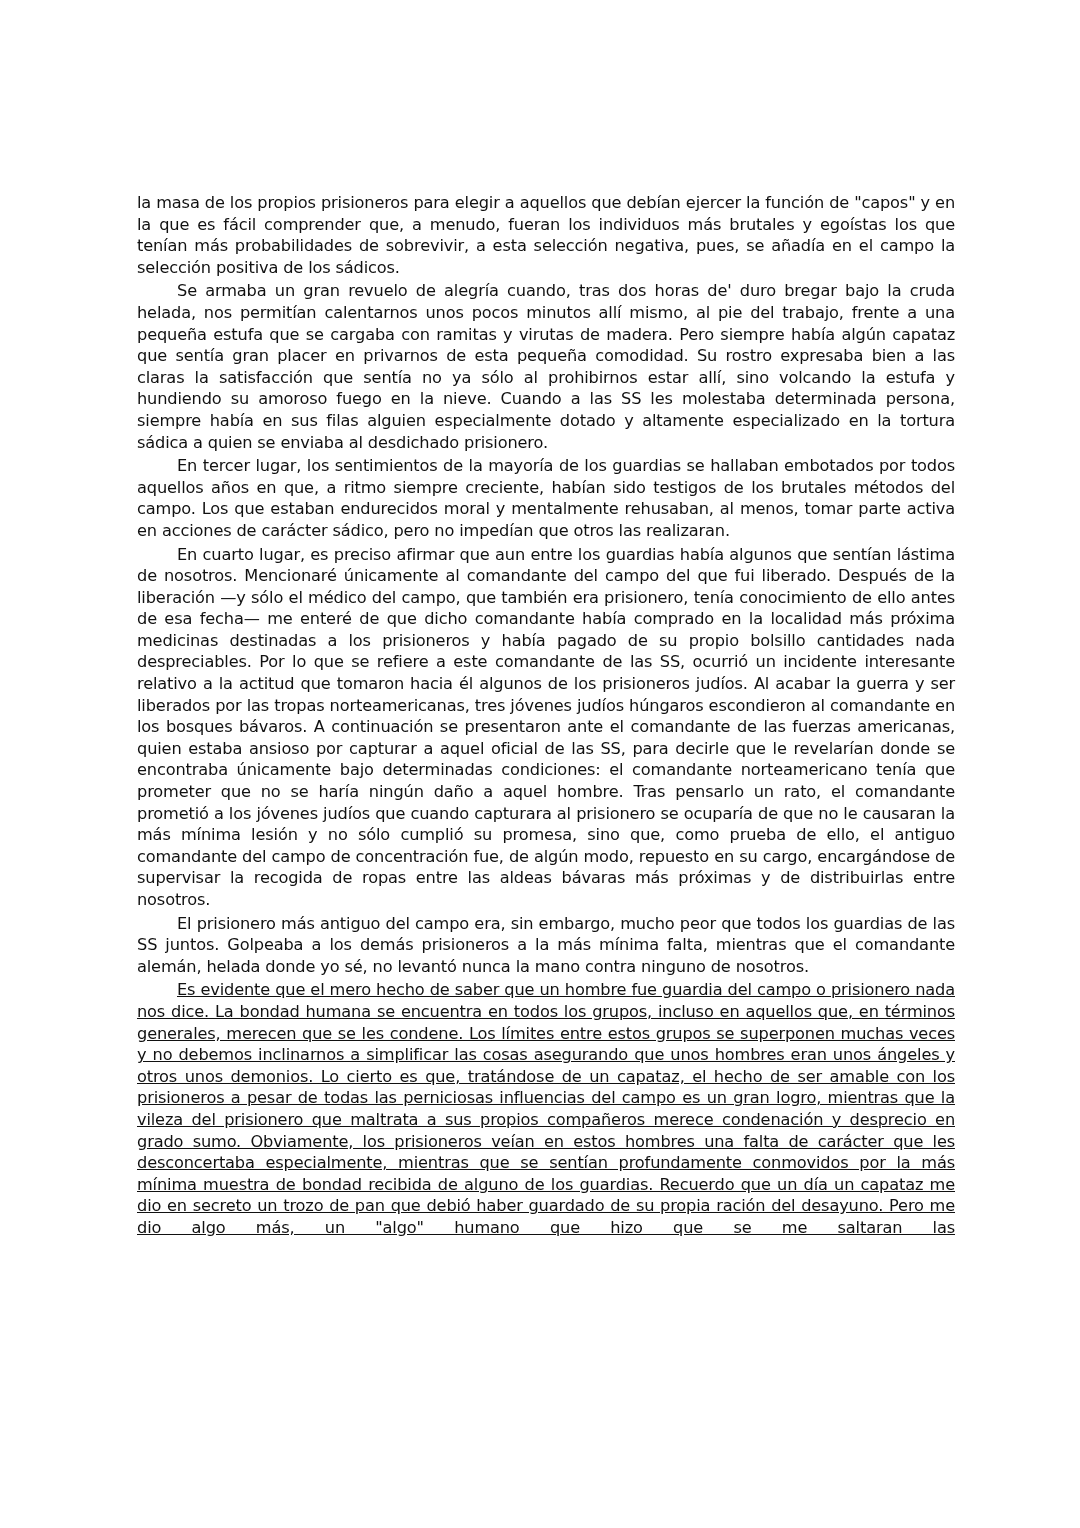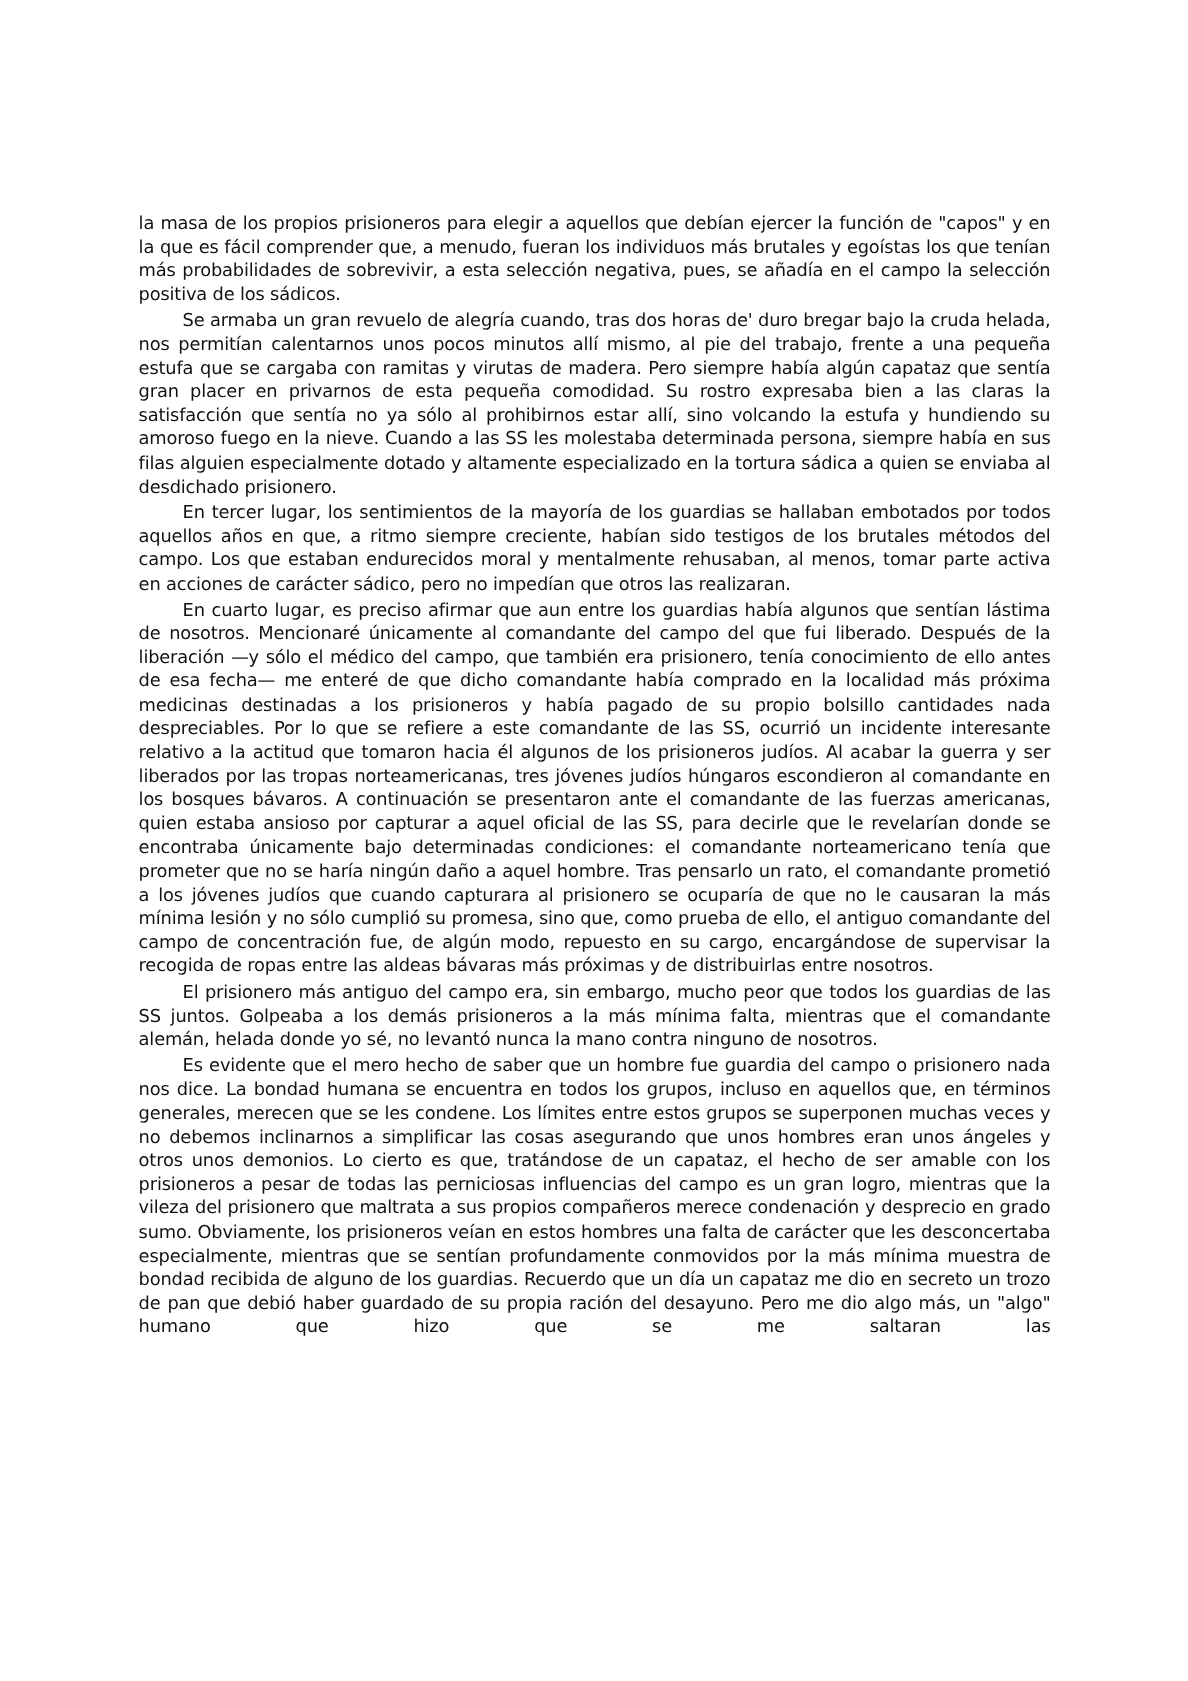--- a/index.html
+++ b/index.html
@@ -18,29 +18,30 @@
       left: 125px;
       top: 192px;
       width: 830px;
       font-family: "DejaVu Sans", sans-serif;
       font-size: 16.2px;
       line-height: 21.6px;
       color: #111111;
       letter-spacing: -0.15px;
     }
     .para {
-      margin: 0 0 2px 1px;
+      margin: 0 0 2px 12px;
       text-align: justify;
       text-align-last: left;
     }
     .para.indent {
       text-indent: 40px;
     }
     .para.last-line-justified {
       text-align-last: justify;
+      text-decoration: underline;
     }
   </style>
 </head>
 <body>
 
 <div class="page">
   <p class="para">la masa de los propios prisioneros para elegir a aquellos que debían ejercer la función de "capos" y en la que es fácil comprender que, a menudo, fueran los individuos más brutales y egoístas los que tenían más probabilidades de sobrevivir, a esta selección negativa, pues, se añadía en el campo la selección positiva de los sádicos.</p>
   <p class="para indent">Se armaba un gran revuelo de alegría cuando, tras dos horas de' duro bregar bajo la cruda helada, nos permitían calentarnos unos pocos minutos allí mismo, al pie del trabajo, frente a una pequeña estufa que se cargaba con ramitas y virutas de madera. Pero siempre había algún capataz que sentía gran placer en privarnos de esta pequeña comodidad. Su rostro expresaba bien a las claras la satisfacción que sentía no ya sólo al prohibirnos estar allí, sino volcando la estufa y hundiendo su amoroso fuego en la nieve. Cuando a las SS les molestaba determinada persona, siempre había en sus filas alguien especialmente dotado y altamente especializado en la tortura sádica a quien se enviaba al desdichado prisionero.</p>
   <p class="para indent">En tercer lugar, los sentimientos de la mayoría de los guardias se hallaban embotados por todos aquellos años en que, a ritmo siempre creciente, habían sido testigos de los brutales métodos del campo. Los que estaban endurecidos moral y mentalmente rehusaban, al menos, tomar parte activa en acciones de carácter sádico, pero no impedían que otros las realizaran.</p>
   <p class="para indent">En cuarto lugar, es preciso afirmar que aun entre los guardias había algunos que sentían lástima de nosotros. Mencionaré únicamente al comandante del campo del que fui liberado. Después de la liberación —y sólo el médico del campo, que también era prisionero, tenía conocimiento de ello antes de esa fecha— me enteré de que dicho comandante había comprado en la localidad más próxima medicinas destinadas a los prisioneros y había pagado de su propio bolsillo cantidades nada despreciables. Por lo que se refiere a este comandante de las SS, ocurrió un incidente interesante relativo a la actitud que tomaron hacia él algunos de los prisioneros judíos. Al acabar la guerra y ser liberados por las tropas norteamericanas, tres jóvenes judíos húngaros escondieron al comandante en los bosques bávaros. A continuación se presentaron ante el comandante de las fuerzas americanas, quien estaba ansioso por capturar a aquel oficial de las SS, para decirle que le revelarían donde se encontraba únicamente bajo determinadas condiciones: el comandante norteamericano tenía que prometer que no se haría ningún daño a aquel hombre. Tras pensarlo un rato, el comandante prometió a los jóvenes judíos que cuando capturara al prisionero se ocuparía de que no le causaran la más mínima lesión y no sólo cumplió su promesa, sino que, como prueba de ello, el antiguo comandante del campo de concentración fue, de algún modo, repuesto en su cargo, encargándose de supervisar la recogida de ropas entre las aldeas bávaras más próximas y de distribuirlas entre nosotros.</p>

